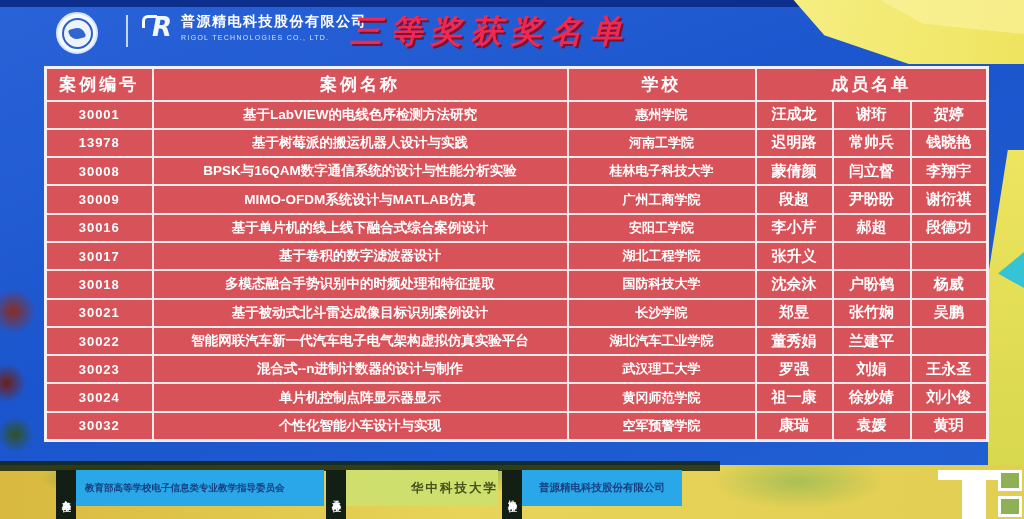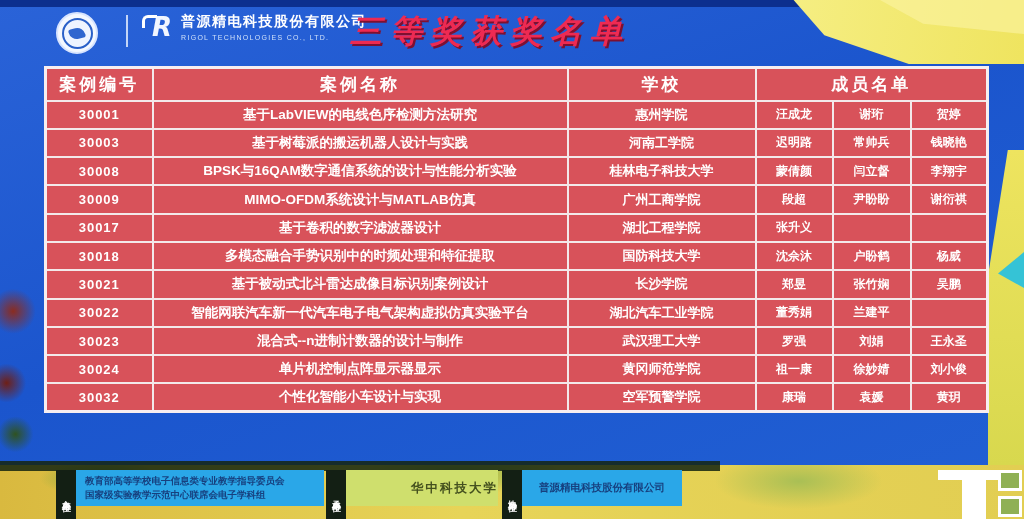--- a/index.html
+++ b/index.html
@@ -49,21 +49,21 @@
   
   .awards{position:absolute;left:44px;top:66px;width:942px;border-collapse:collapse;table-layout:fixed;
     background:var(--table-red,#d8525a);border:3px solid #f7eef0}
   .awards th,.awards td{border:2px solid #f3e9ea;color:#fff;text-align:center;
     overflow:hidden;white-space:nowrap;vertical-align:middle}
   .awards thead th{height:33px;font-size:17px;font-weight:700;letter-spacing:3px}
   .awards td{height:28.3px;font-weight:700}
   .cell-id{font-size:13px;letter-spacing:1px}
   .cell-name{font-size:13.5px}
   .cell-school{font-size:13px}
-  .cell-member{font-size:12px}
+  .cell-member{font-size:15px}
 
   
   .footer-label{position:absolute;top:470px;height:49px;width:20px;
     background:var(--footer-label-dark,#131f14);color:#fff;display:flex;align-items:center;justify-content:center;
     writing-mode:vertical-rl;font-size:9px;font-weight:700;letter-spacing:1px}
   .footer-box{position:absolute;top:470px;height:36px;display:flex;flex-direction:column;justify-content:center}
   #host-label{left:56px}
   #host-box{left:76px;width:248px;background:var(--footer-blue,#2aa7e8);padding:2px 9px}
   .host-line{font-size:9.5px;font-weight:700;color:var(--footer-blue-text,#17407f);line-height:1.5;white-space:nowrap}
   #org-label{left:326px}
@@ -129,21 +129,21 @@
     <tbody>
         <tr>
           <td class="cell-id">30001</td>
           <td class="cell-name">基于LabVIEW的电线色序检测方法研究</td>
           <td class="cell-school">惠州学院</td>
           <td class="cell-member">汪成龙</td>
           <td class="cell-member">谢珩</td>
           <td class="cell-member">贺婷</td>
         </tr>
         <tr>
-          <td class="cell-id">30003</td>
+          <td class="cell-id">13978</td>
           <td class="cell-name">基于树莓派的搬运机器人设计与实践</td>
           <td class="cell-school">河南工学院</td>
           <td class="cell-member">迟明路</td>
           <td class="cell-member">常帅兵</td>
           <td class="cell-member">钱晓艳</td>
         </tr>
         <tr>
           <td class="cell-id">30008</td>
           <td class="cell-name">BPSK与16QAM数字通信系统的设计与性能分析实验</td>
           <td class="cell-school">桂林电子科技大学</td>
@@ -153,20 +153,28 @@
         </tr>
         <tr>
           <td class="cell-id">30009</td>
           <td class="cell-name">MIMO-OFDM系统设计与MATLAB仿真</td>
           <td class="cell-school">广州工商学院</td>
           <td class="cell-member">段超</td>
           <td class="cell-member">尹盼盼</td>
           <td class="cell-member">谢衍祺</td>
         </tr>
         <tr>
+          <td class="cell-id">30016</td>
+          <td class="cell-name">基于单片机的线上线下融合式综合案例设计</td>
+          <td class="cell-school">安阳工学院</td>
+          <td class="cell-member">李小芹</td>
+          <td class="cell-member">郝超</td>
+          <td class="cell-member">段德功</td>
+        </tr>
+        <tr>
           <td class="cell-id">30017</td>
           <td class="cell-name">基于卷积的数字滤波器设计</td>
           <td class="cell-school">湖北工程学院</td>
           <td class="cell-member">张升义</td>
           <td class="cell-member"></td>
           <td class="cell-member"></td>
         </tr>
         <tr>
           <td class="cell-id">30018</td>
           <td class="cell-name">多模态融合手势识别中的时频处理和特征提取</td>
@@ -215,21 +223,20 @@
           <td class="cell-member">袁媛</td>
           <td class="cell-member">黄玥</td>
         </tr>
       </tbody>
   </table>
 
   <footer>
     <div class="footer-label" id="host-label">主办单位</div>
     <div class="footer-box" id="host-box">
       <div class="host-line">教育部高等学校电子信息类专业教学指导委员会</div>
-      <div class="host-line">国家级实验教学示范中心联席会电子学科组</div>
     </div>
     <div class="footer-label" id="org-label">承办单位</div>
     <div class="footer-box" id="org-box">
       <div class="org-text">华中科技大学</div>
     </div>
     <div class="footer-label" id="coorg-label">协办单位</div>
     <div class="footer-box" id="coorg-box">
       <div class="coorg-text">普源精电科技股份有限公司</div>
     </div>
   </footer>

